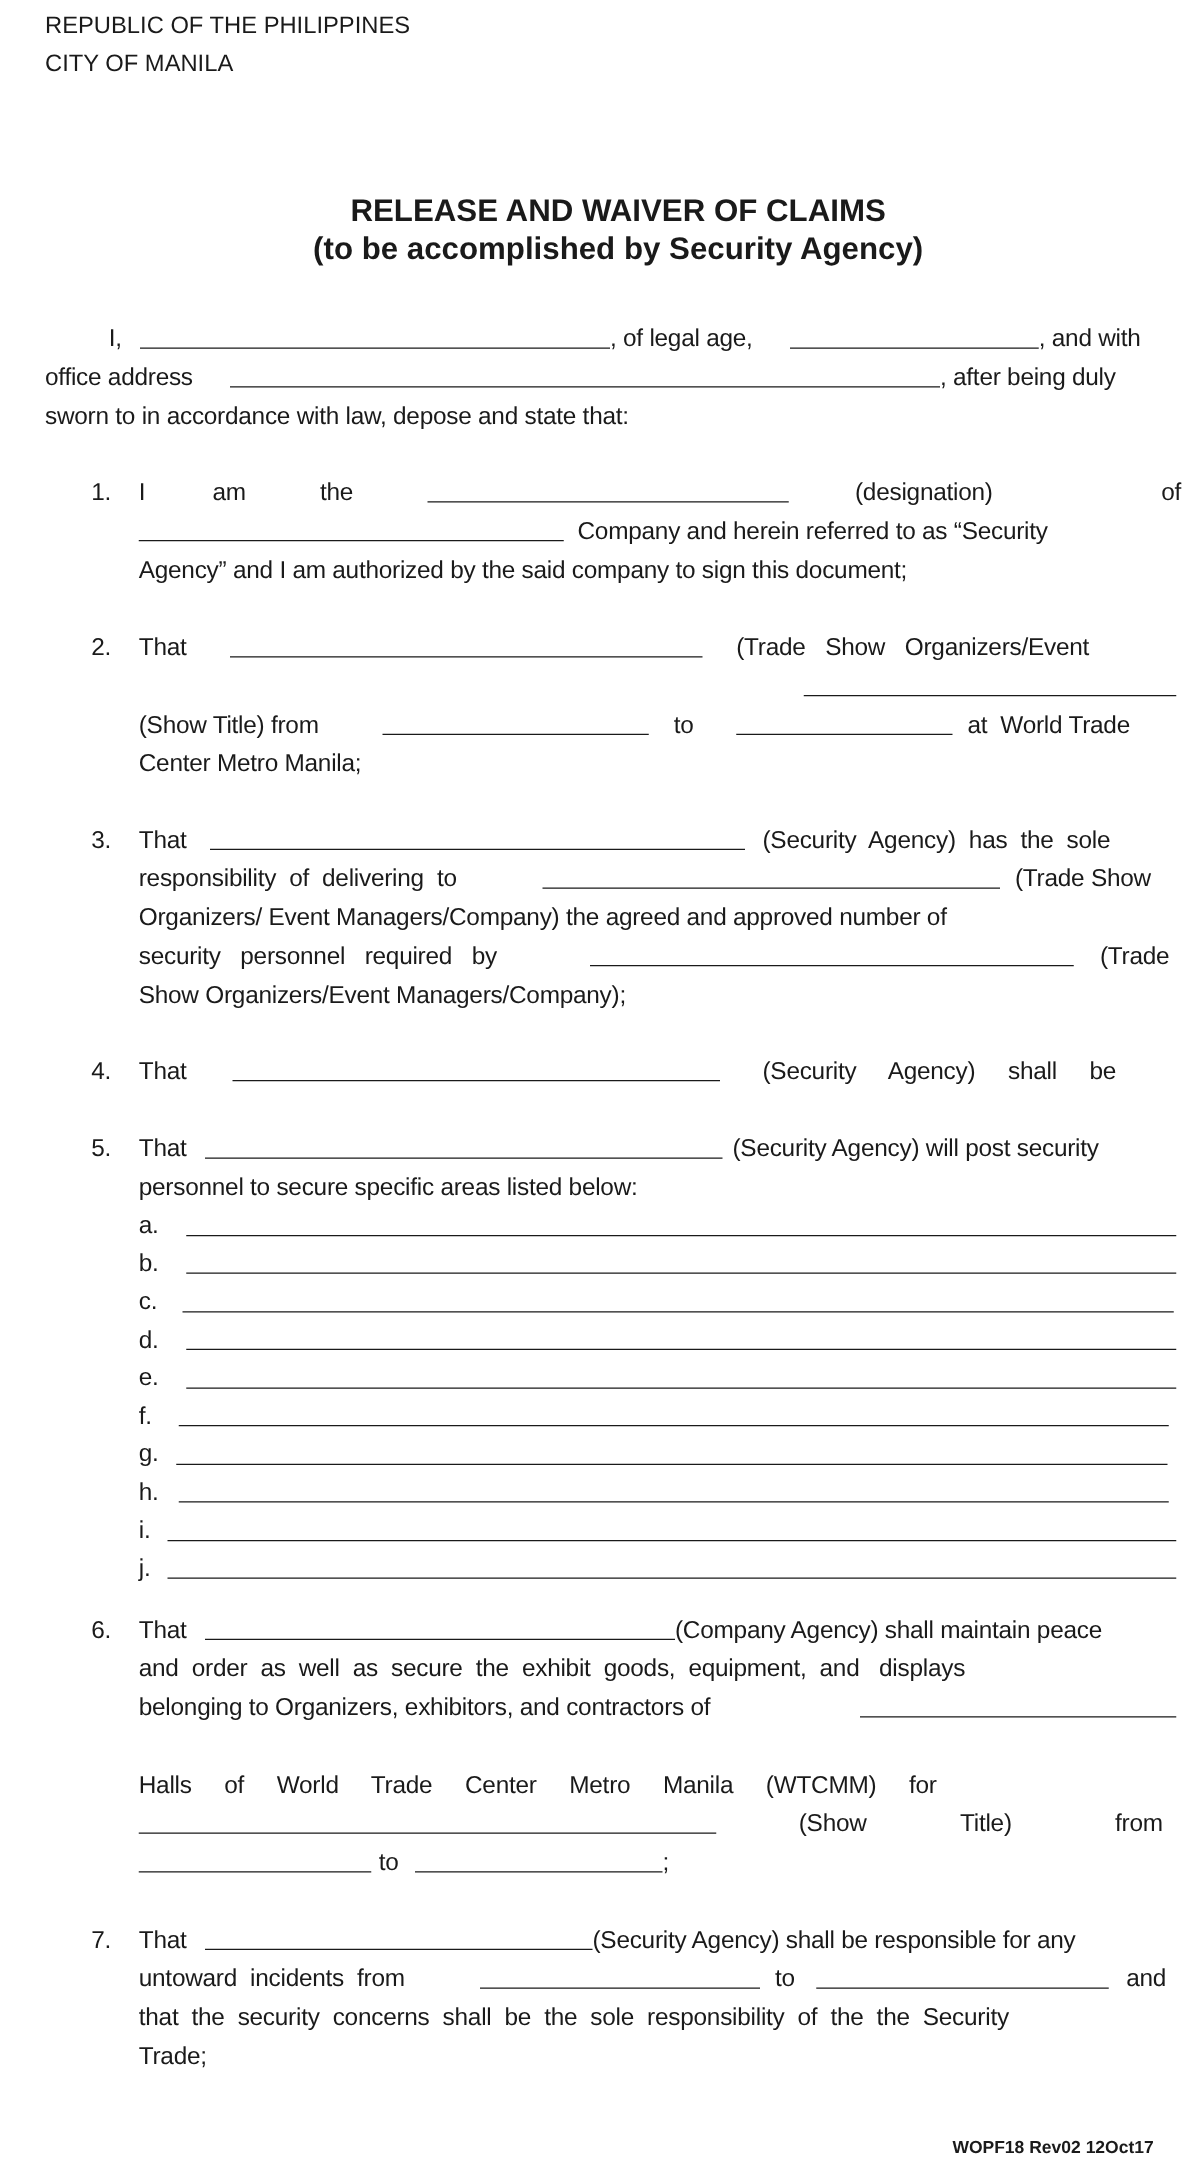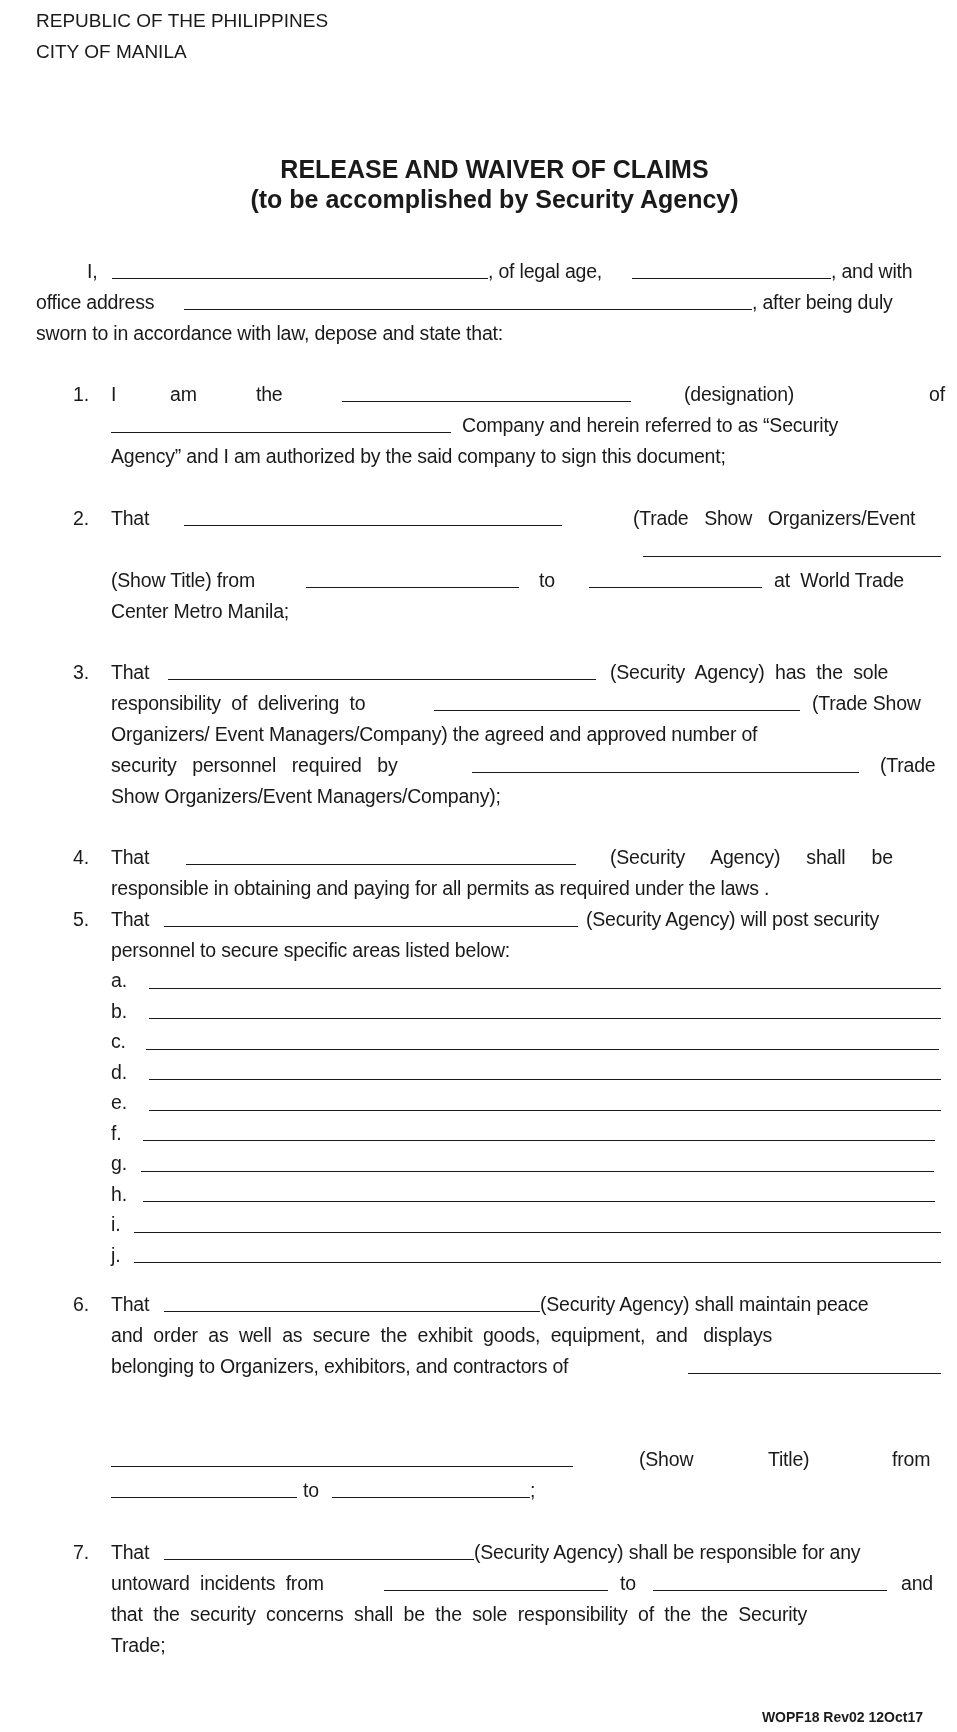--- a/index.html
+++ b/index.html
@@ -45,21 +45,21 @@
   <div class="line blank" style="left:326px; width:289px; top:401px;"></div>
   <div class="t" style="left:668px; top:382px;">(designation)</div>
   <div class="t" style="left:913px; top:382px;">of</div>
   <div class="line blank" style="left:95px; width:340px; top:432px;"></div>
   <div class="t" style="left:446px; top:413px;">Company and herein referred to as “Security</div>
   <div class="t" style="left:95px; top:444px;">Agency” and I am authorized by the said company to sign this document;</div>
 
   <div class="t" style="left:57px; top:506px;">2.</div>
   <div class="t" style="left:95px; top:506px;">That</div>
   <div class="line blank" style="left:168px; width:378px; top:525px;"></div>
-  <div class="t" style="left:573px; top:506px; white-space:pre;margin-left:44px;">(Trade   Show   Organizers/Event</div>
+  <div class="t" style="left:573px; top:506px; white-space:pre;">(Trade   Show   Organizers/Event</div>
   <div class="line blank" style="left:627px; width:298px; top:556px;"></div>
   <div class="t" style="left:95px; top:568px;">(Show Title) from</div>
   <div class="line blank" style="left:290px; width:213px; top:587px;"></div>
   <div class="t" style="left:523px; top:568px;">to</div>
   <div class="line blank" style="left:573px; width:173px; top:587px;"></div>
   <div class="t" style="left:758px; top:568px; white-space:pre;">at  World Trade</div>
   <div class="t" style="left:95px; top:599px;">Center Metro Manila;</div>
 
   <div class="t" style="left:57px; top:660px;">3.</div>
   <div class="t" style="left:95px; top:660px;">That</div>
@@ -71,21 +71,20 @@
   <div class="t" style="left:95px; top:722px;">Organizers/ Event Managers/Company) the agreed and approved number of</div>
   <div class="t" style="left:95px; top:753px; white-space:pre;">security   personnel   required   by</div>
   <div class="line blank" style="left:456px; width:387px; top:772px;"></div>
   <div class="t" style="left:864px; top:753px;">(Trade</div>
   <div class="t" style="left:95px; top:784px;">Show Organizers/Event Managers/Company);</div>
 
   <div class="t" style="left:57px; top:845px;">4.</div>
   <div class="t" style="left:95px; top:845px;">That</div>
   <div class="line blank" style="left:170px; width:390px; top:864px;"></div>
   <div class="t" style="left:594px; top:845px; white-space:pre;">(Security     Agency)     shall     be</div>
-  <div class="t" style="left:95px; top:876px;">responsible in obtaining and paying for all permits as required under the laws .</div>
 
   <div class="t" style="left:57px; top:907px;">5.</div>
   <div class="t" style="left:95px; top:907px;">That</div>
   <div class="line blank" style="left:148px; width:414px; top:926px;"></div>
   <div class="t" style="left:570px; top:907px;">(Security Agency) will post security</div>
   <div class="t" style="left:95px; top:938px;">personnel to secure specific areas listed below:</div>
 
   <div class="t" style="left:95px; top:968px;">a.</div>
   <div class="line blank" style="left:133px; width:792px; top:988px;"></div>
   <div class="t" style="left:95px; top:999px;">b.</div>
@@ -103,24 +102,25 @@
   <div class="t" style="left:95px; top:1182px;">h.</div>
   <div class="line blank" style="left:127px; width:792px; top:1201px;"></div>
   <div class="t" style="left:95px; top:1212px;">i.</div>
   <div class="line blank" style="left:118px; width:807px; top:1232px;"></div>
   <div class="t" style="left:95px; top:1243px;">j.</div>
   <div class="line blank" style="left:118px; width:807px; top:1262px;"></div>
 
   <div class="t" style="left:57px; top:1292px;">6.</div>
   <div class="t" style="left:95px; top:1292px;">That</div>
   <div class="line blank" style="left:148px; width:376px; top:1311px;"></div>
-  <div class="t" style="left:524px; top:1292px;">(Security Agency) shall maintain peace</div>
+  <div class="t" style="left:524px; top:1292px;">(Company Agency) shall maintain peace</div>
   <div class="t" style="left:95px; top:1323px; white-space:pre;">and  order  as  well  as  secure  the  exhibit  goods,  equipment,  and   displays</div>
   <div class="t" style="left:95px; top:1354px;">belonging to Organizers, exhibitors, and contractors of</div>
   <div class="line blank" style="left:672px; width:253px; top:1373px;"></div>
+  <div class="t" style="left:95px; top:1416px; white-space:pre;">Halls     of     World     Trade     Center     Metro     Manila     (WTCMM)     for</div>
   <div class="line blank" style="left:95px; width:462px; top:1466px;"></div>
   <div class="t" style="left:623px; top:1447px;">(Show</div>
   <div class="t" style="left:752px; top:1447px;">Title)</div>
   <div class="t" style="left:876px; top:1447px;">from</div>
   <div class="line blank" style="left:95px; width:186px; top:1497px;"></div>
   <div class="t" style="left:287px; top:1478px;">to</div>
   <div class="line blank" style="left:316px; width:198px; top:1497px;"></div>
   <div class="t" style="left:514px; top:1478px;">;</div>
 
   <div class="t" style="left:57px; top:1540px;">7.</div>

